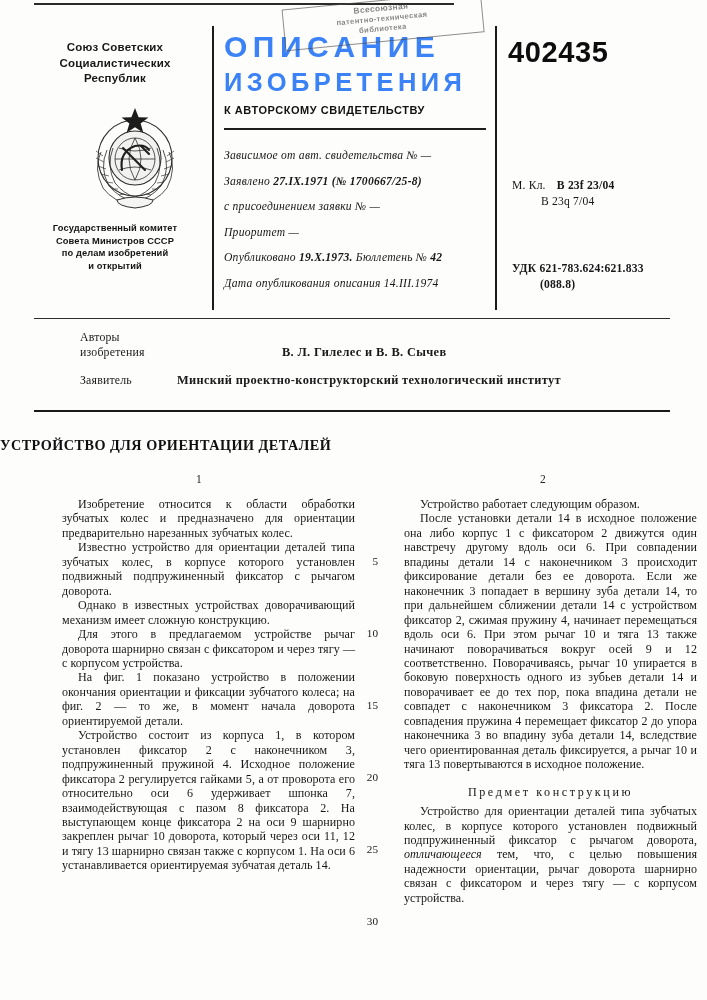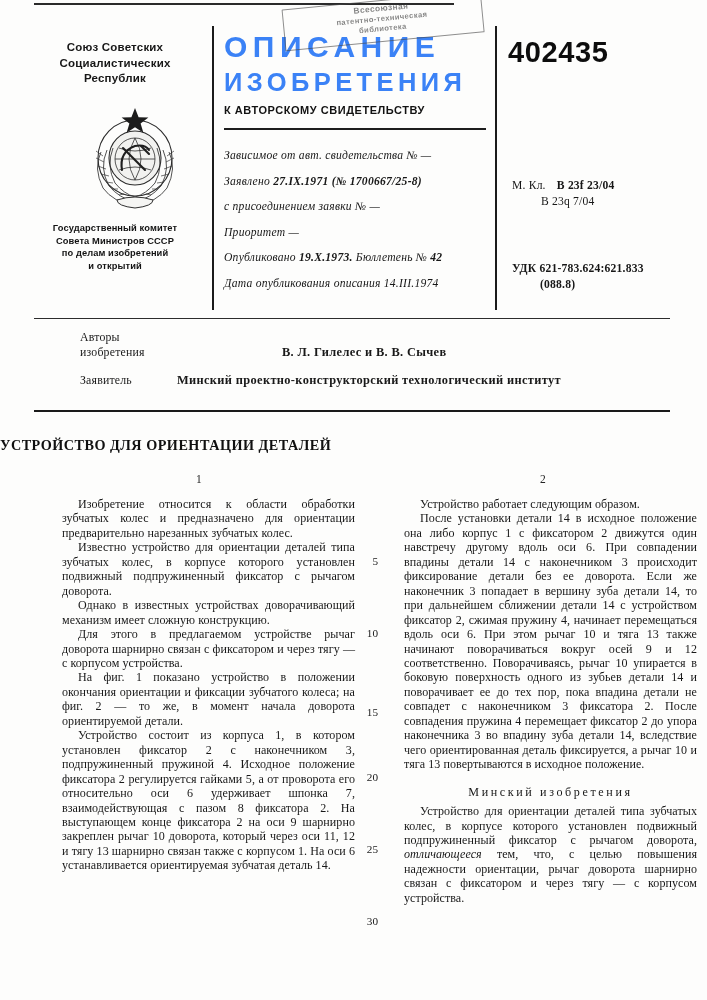--- a/index.html
+++ b/index.html
@@ -444,35 +444,35 @@
   </div>
 
   <div class="doc-title">УСТРОЙСТВО ДЛЯ ОРИЕНТАЦИИ ДЕТАЛЕЙ</div>
 
   <div class="col-num" id="colnum-1">1</div>
   <div class="col-num" id="colnum-2">2</div>
 
   <div class="linenums">
     <span style="top:58px;">5</span>
     <span style="top:130px;">10</span>
-    <span style="top:209px;">15</span>
+    <span style="top:202px;">15</span>
     <span style="top:274px;">20</span>
     <span style="top:346px;">25</span>
     <span style="top:418px;font-family:Liberation Serif, serif;">30</span>
   </div>
 
   <div class="column" id="column-left">
     <p>Изобретение относится к области обработки зубчатых колес и предназначено для ориентации предварительно нарезанных зубчатых колес.</p>
     <p>Известно устройство для ориентации деталей типа зубчатых колес, в корпусе которого установлен подвижный подпружиненный фиксатор с рычагом доворота.</p>
     <p>Однако в известных устройствах доворачивающий механизм имеет сложную конструкцию.</p>
     <p>Для этого в предлагаемом устройстве рычаг доворота шарнирно связан с фиксатором и через тягу — с корпусом устройства.</p>
     <p>На фиг. 1 показано устройство в положении окончания ориентации и фиксации зубчатого колеса; на фиг. 2 — то же, в момент начала доворота ориентируемой детали.</p>
     <p>Устройство состоит из корпуса 1, в котором установлен фиксатор 2 с наконечником 3, подпружиненный пружиной 4. Исходное положение фиксатора 2 регулируется гайками 5, а от проворота его относительно оси 6 удерживает шпонка 7, взаимодействующая с пазом 8 фиксатора 2. На выступающем конце фиксатора 2 на оси 9 шарнирно закреплен рычаг 10 доворота, который через оси 11, 12 и тягу 13 шарнирно связан также с корпусом 1. На оси 6 устанавливается ориентируемая зубчатая деталь 14.</p>
   </div>
 
   <div class="column" id="column-right">
     <p>Устройство работает следующим образом.</p>
     <p>После установки детали 14 в исходное положение она либо корпус 1 с фиксатором 2 движутся один навстречу другому вдоль оси 6. При совпадении впадины детали 14 с наконечником 3 происходит фиксирование детали без ее доворота. Если же наконечник 3 попадает в вершину зуба детали 14, то при дальнейшем сближении детали 14 с устройством фиксатор 2, сжимая пружину 4, начинает перемещаться вдоль оси 6. При этом рычаг 10 и тяга 13 также начинают поворачиваться вокруг осей 9 и 12 соответственно. Поворачиваясь, рычаг 10 упирается в боковую поверхность одного из зубьев детали 14 и поворачивает ее до тех пор, пока впадина детали не совпадет с наконечником 3 фиксатора 2. После совпадения пружина 4 перемещает фиксатор 2 до упора наконечника 3 во впадину зуба детали 14, вследствие чего ориентированная деталь фиксируется, а рычаг 10 и тяга 13 повертываются в исходное положение.</p>
-    <p class="claims-heading">Минский изобретения</p>
+    <p class="claims-heading">Предмет конструкцию</p>
     <p><span>Устройство для ориентации деталей типа зубчатых колес, в корпусе которого установлен подвижный подпружиненный фиксатор с рычагом доворота, </span><em>отличающееся</em><span> тем, что, с целью повышения надежности ориентации, рычаг доворота шарнирно связан с фиксатором и через тягу — с корпусом устройства.</span></p>
   </div>
 
 </div>
 
 </body></html>

